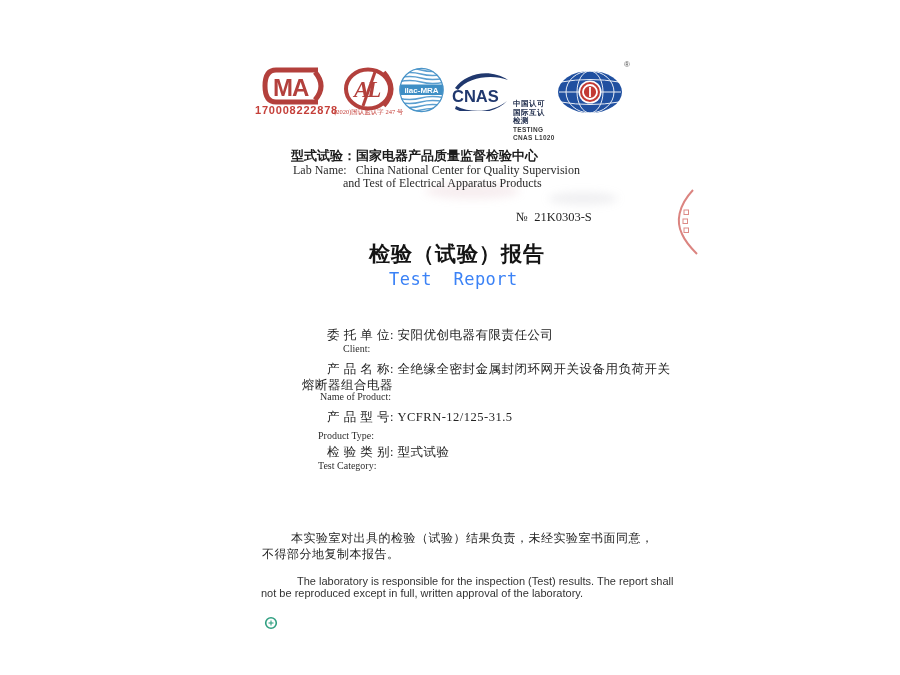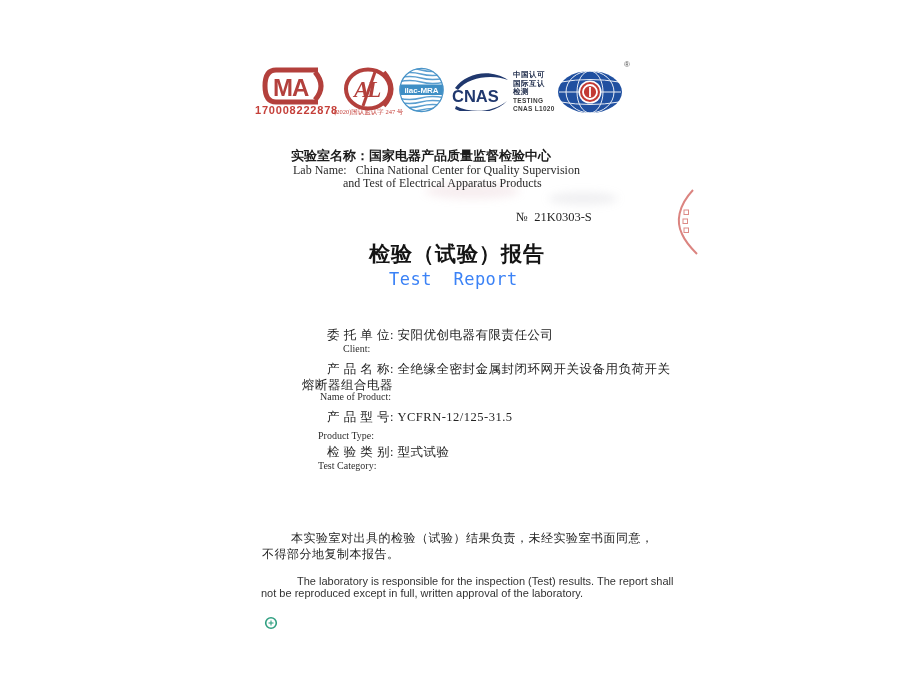--- a/index.html
+++ b/index.html
@@ -9,21 +9,21 @@
   .pre{white-space:pre;}
   .zh-bold{font-family:"Liberation Sans", sans-serif;font-weight:bold;color:#1c1c1c;}
   .serif{font-family:"Liberation Serif", serif;color:#2a2a2a;}
   .sans{font-family:"Liberation Sans", sans-serif;color:#3a3a3a;}
   .mono{font-family:"DejaVu Sans Mono", monospace;color:#3b82f6;}
   .red{color:#c0403a;}
   .field-zh{font-size:12.5px;color:#242424;letter-spacing:0.5px;}
   .field-en{font-size:10px;color:#2e2e2e;}
   .smudge{border-radius:50%;filter:blur(4px);}
   .cnas-lines{font-family:"Liberation Sans", sans-serif;font-weight:bold;color:#253250;
-              font-size:7.5px;line-height:8.5px;letter-spacing:0.5px;}
+              font-size:7.5px;line-height:8.5px;letter-spacing:0.5px;margin-top:29px;}
   .cnas-lines .en{font-size:6.5px;color:#3b3b3b;letter-spacing:0.3px;}
 </style>
 </head>
 <body>
 
 <div id="page">
 
   <div class="abs" style="left:260px;top:66px;width:70px;height:40px;">
     <svg width="70" height="40" viewBox="0 0 70 40">
       <path d="M58 4 H16 Q5 4 5 20 Q5 36 16 36 H58" fill="none" stroke="#b3403c" stroke-width="5"></path>
@@ -99,21 +99,21 @@
         <path d="M34 16 a6.5 6.5 0 1 1 0 14"></path>
         <line x1="34" y1="18" x2="34" y2="28"></line>
       </g>
     </svg>
   </div>
   <div class="abs sans" style="left:624px;top:60px;font-size:8px;color:#555;">®</div>
 
   <div class="abs smudge" style="left:425px;top:183px;width:95px;height:16px;background:rgba(205,150,160,0.16);"></div>
   <div class="abs smudge" style="left:548px;top:192px;width:70px;height:13px;background:rgba(150,150,160,0.14);"></div>
 
-  <div class="abs zh-bold" style="left:291px;top:147px;font-size:13px;letter-spacing:0px;">实验室名称：国家电器产品质量监督检验中心</div>
+  <div class="abs zh-bold" style="left:291px;top:147px;font-size:13px;letter-spacing:0px;">型式试验：国家电器产品质量监督检验中心</div>
   <div class="abs serif pre" style="left:293px;top:163px;font-size:12px;text-align:right;">Lab Name:   China National Center for Quality Supervision</div>
   <div class="abs serif" style="left:343px;top:176px;font-size:12px;">and Test of Electrical Apparatus Products</div>
 
   <div class="abs serif pre" style="left:516px;top:210px;font-size:12.5px;color:#1e1e1e;">№  21K0303-S</div>
 
   <div class="abs" style="left:668px;top:188px;width:36px;height:68px;">
     <svg width="36" height="68" viewBox="0 0 36 68">
       <path d="M25 2 C10 18 8 34 14 46 C17 53 23 60 29 66" fill="none" stroke="#cf5b55" stroke-width="2" opacity="0.75"></path>
       <g stroke="#cf5b55" stroke-width="1" fill="none" opacity="0.7">
         <rect x="16" y="22" width="4.5" height="4.5"></rect>

